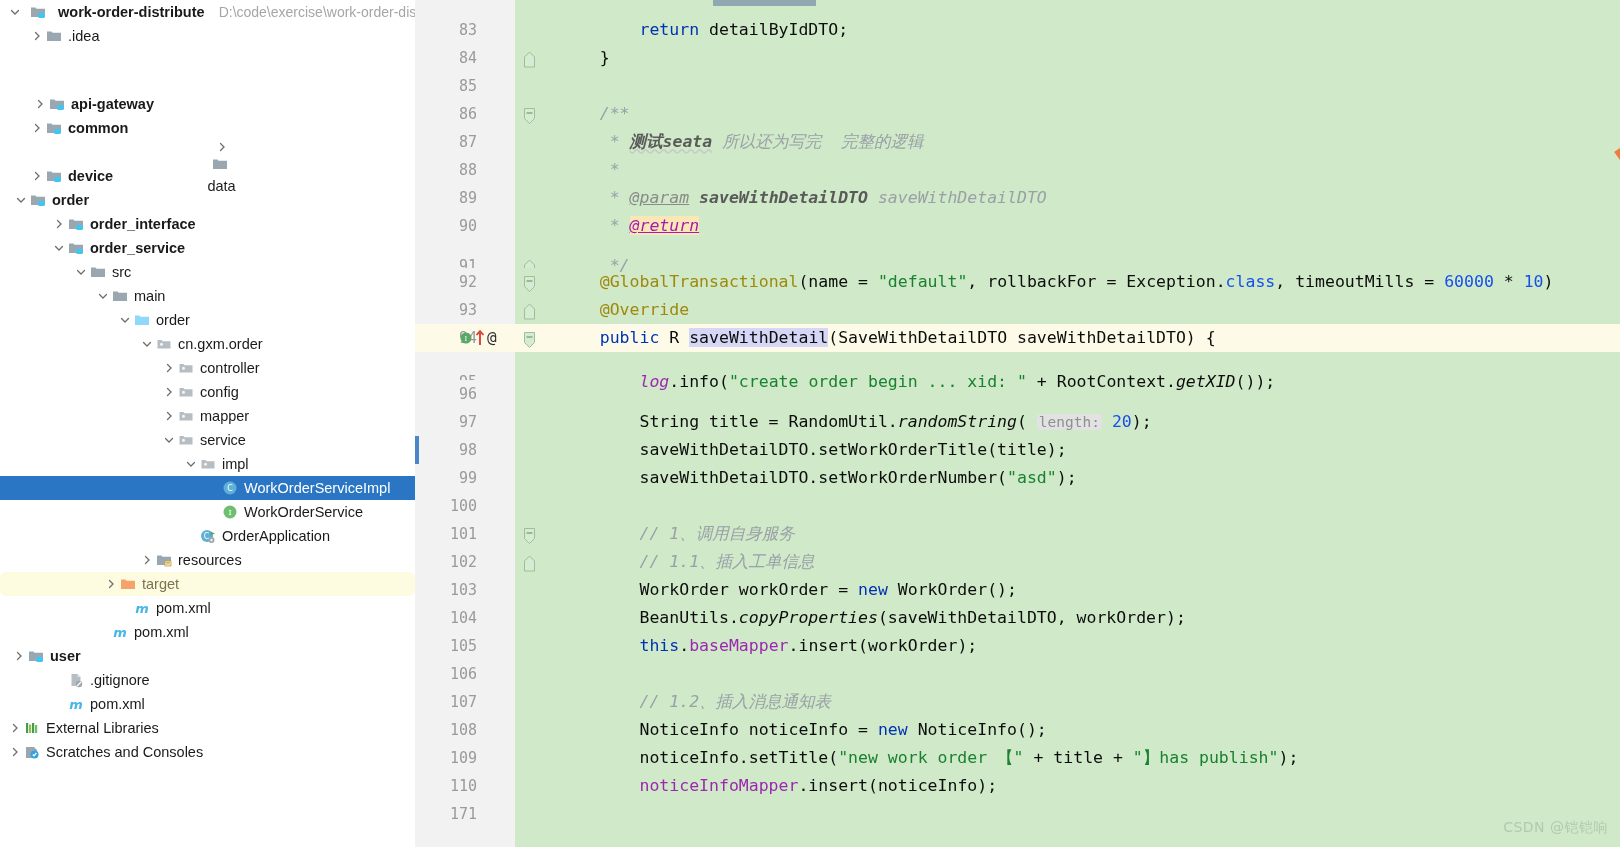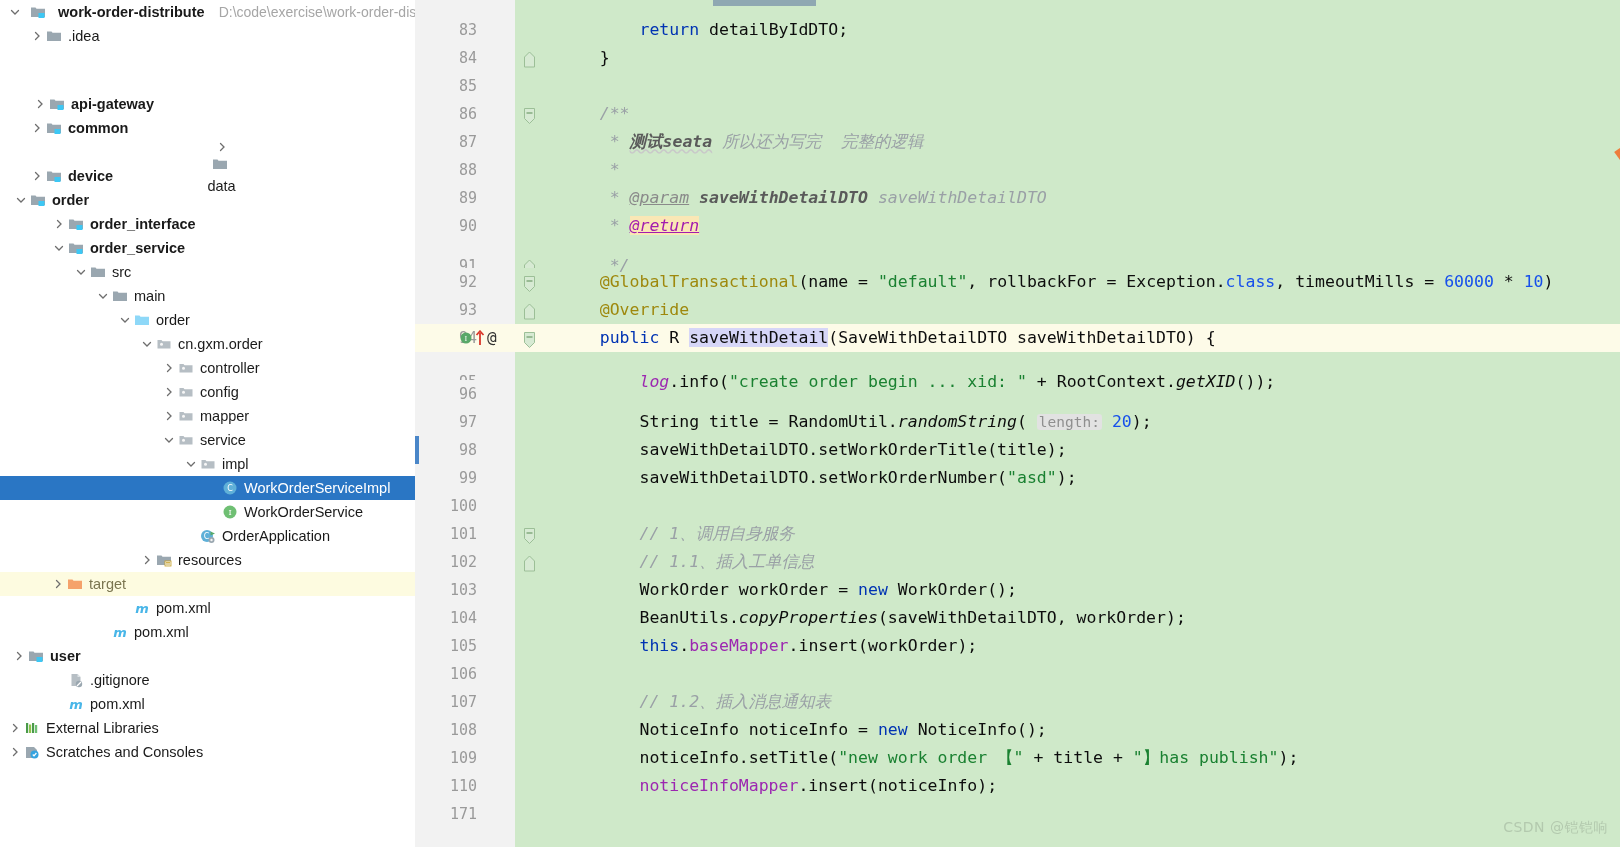--- a/index.html
+++ b/index.html
@@ -413,21 +413,21 @@
         <span class="ico">
           <svg width="16" height="16" viewBox="0 0 16 16">
             <path d="M1 3.5h4.5l1 1.2H15V13H1z" fill="#9aa7b0"></path>
             <rect x="9" y="9" width="6" height="5" fill="#f0f0f0" stroke="#c9a227" stroke-width=".8"></rect>
             <line x1="10" y1="10.5" x2="14" y2="10.5" stroke="#c9a227" stroke-width=".8"></line>
             <line x1="10" y1="12" x2="14" y2="12" stroke="#c9a227" stroke-width=".8"></line>
           </svg>
         </span>
         <span class="lbl">resources</span>
       </div>
-      <div class="trow target" style="padding-left: 51px;">
+      <div class="trow target" style="padding-left: 104px; border-radius: 6px;">
         <span class="arrow">
           <svg width="10" height="10" viewBox="0 0 10 10">
             <path d="M3.5 1.5 L7 5 L3.5 8.5" stroke="#6e6e6e" stroke-width="1.3" fill="none" stroke-linecap="round"></path>
           </svg>
         </span>
         <span class="ico">
           <svg width="16" height="16" viewBox="0 0 16 16">
             <path d="M1 3.5h4.5l1 1.2H15V13H1z" fill="#f5a26b"></path>
           </svg>
         </span>

